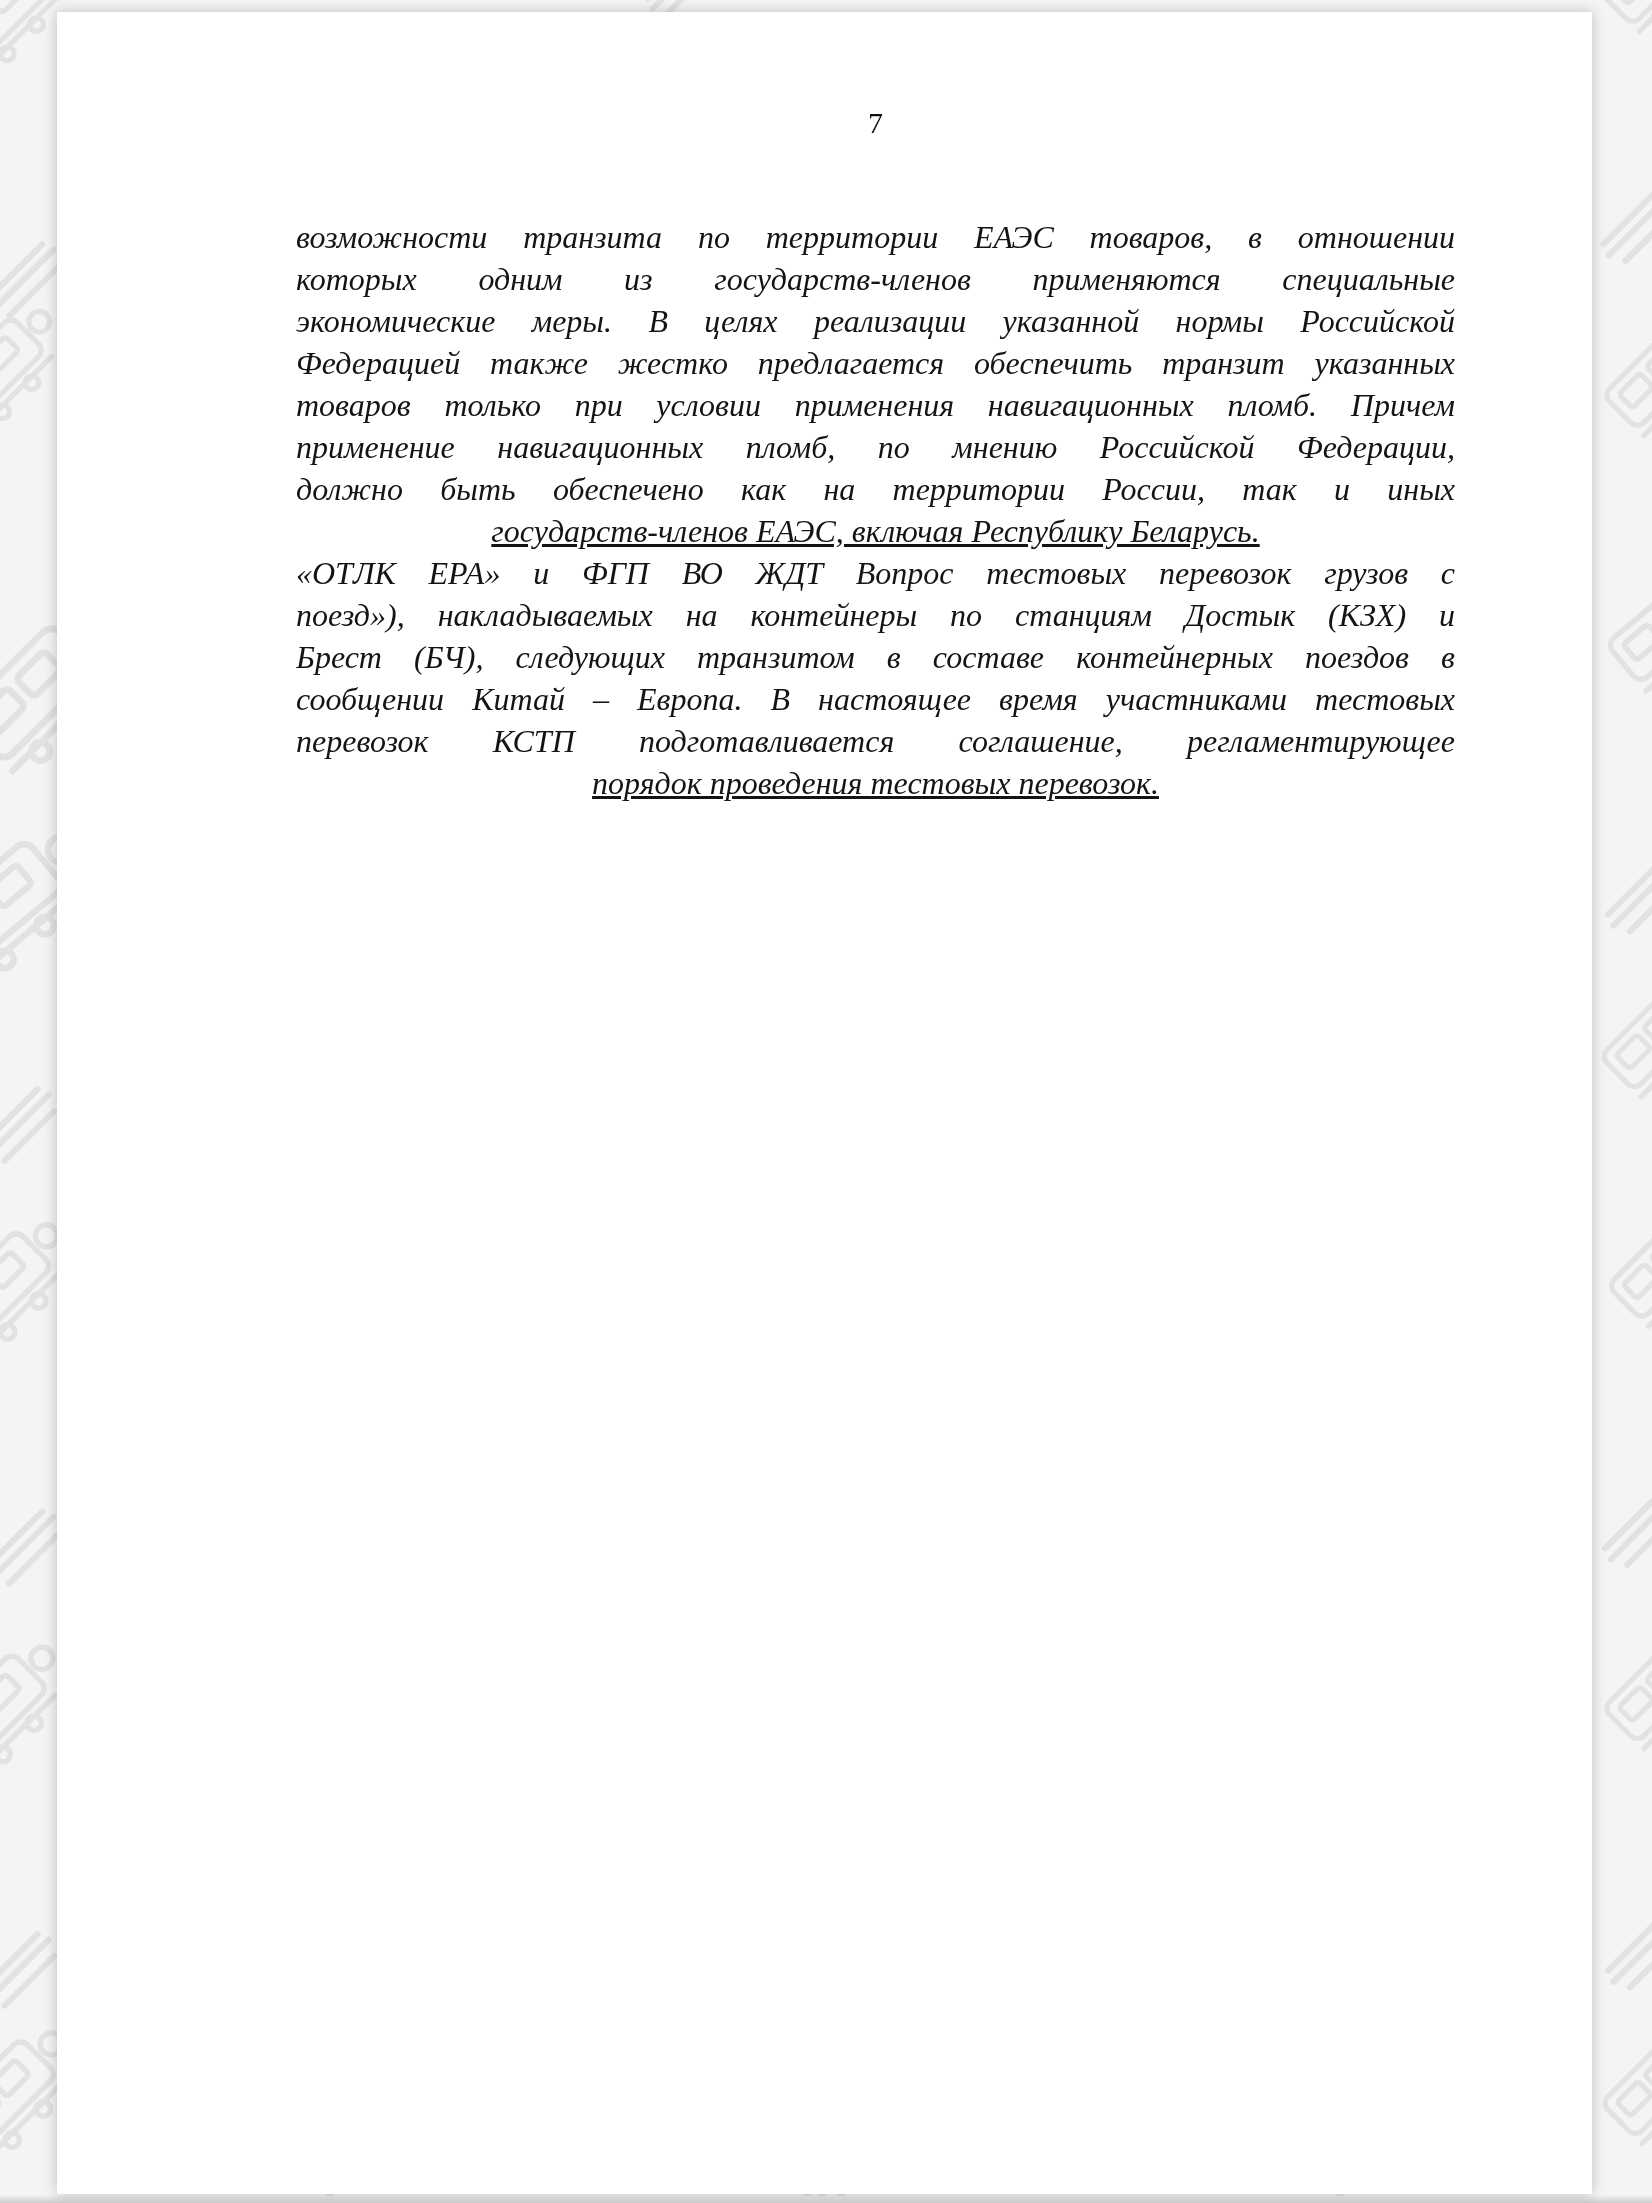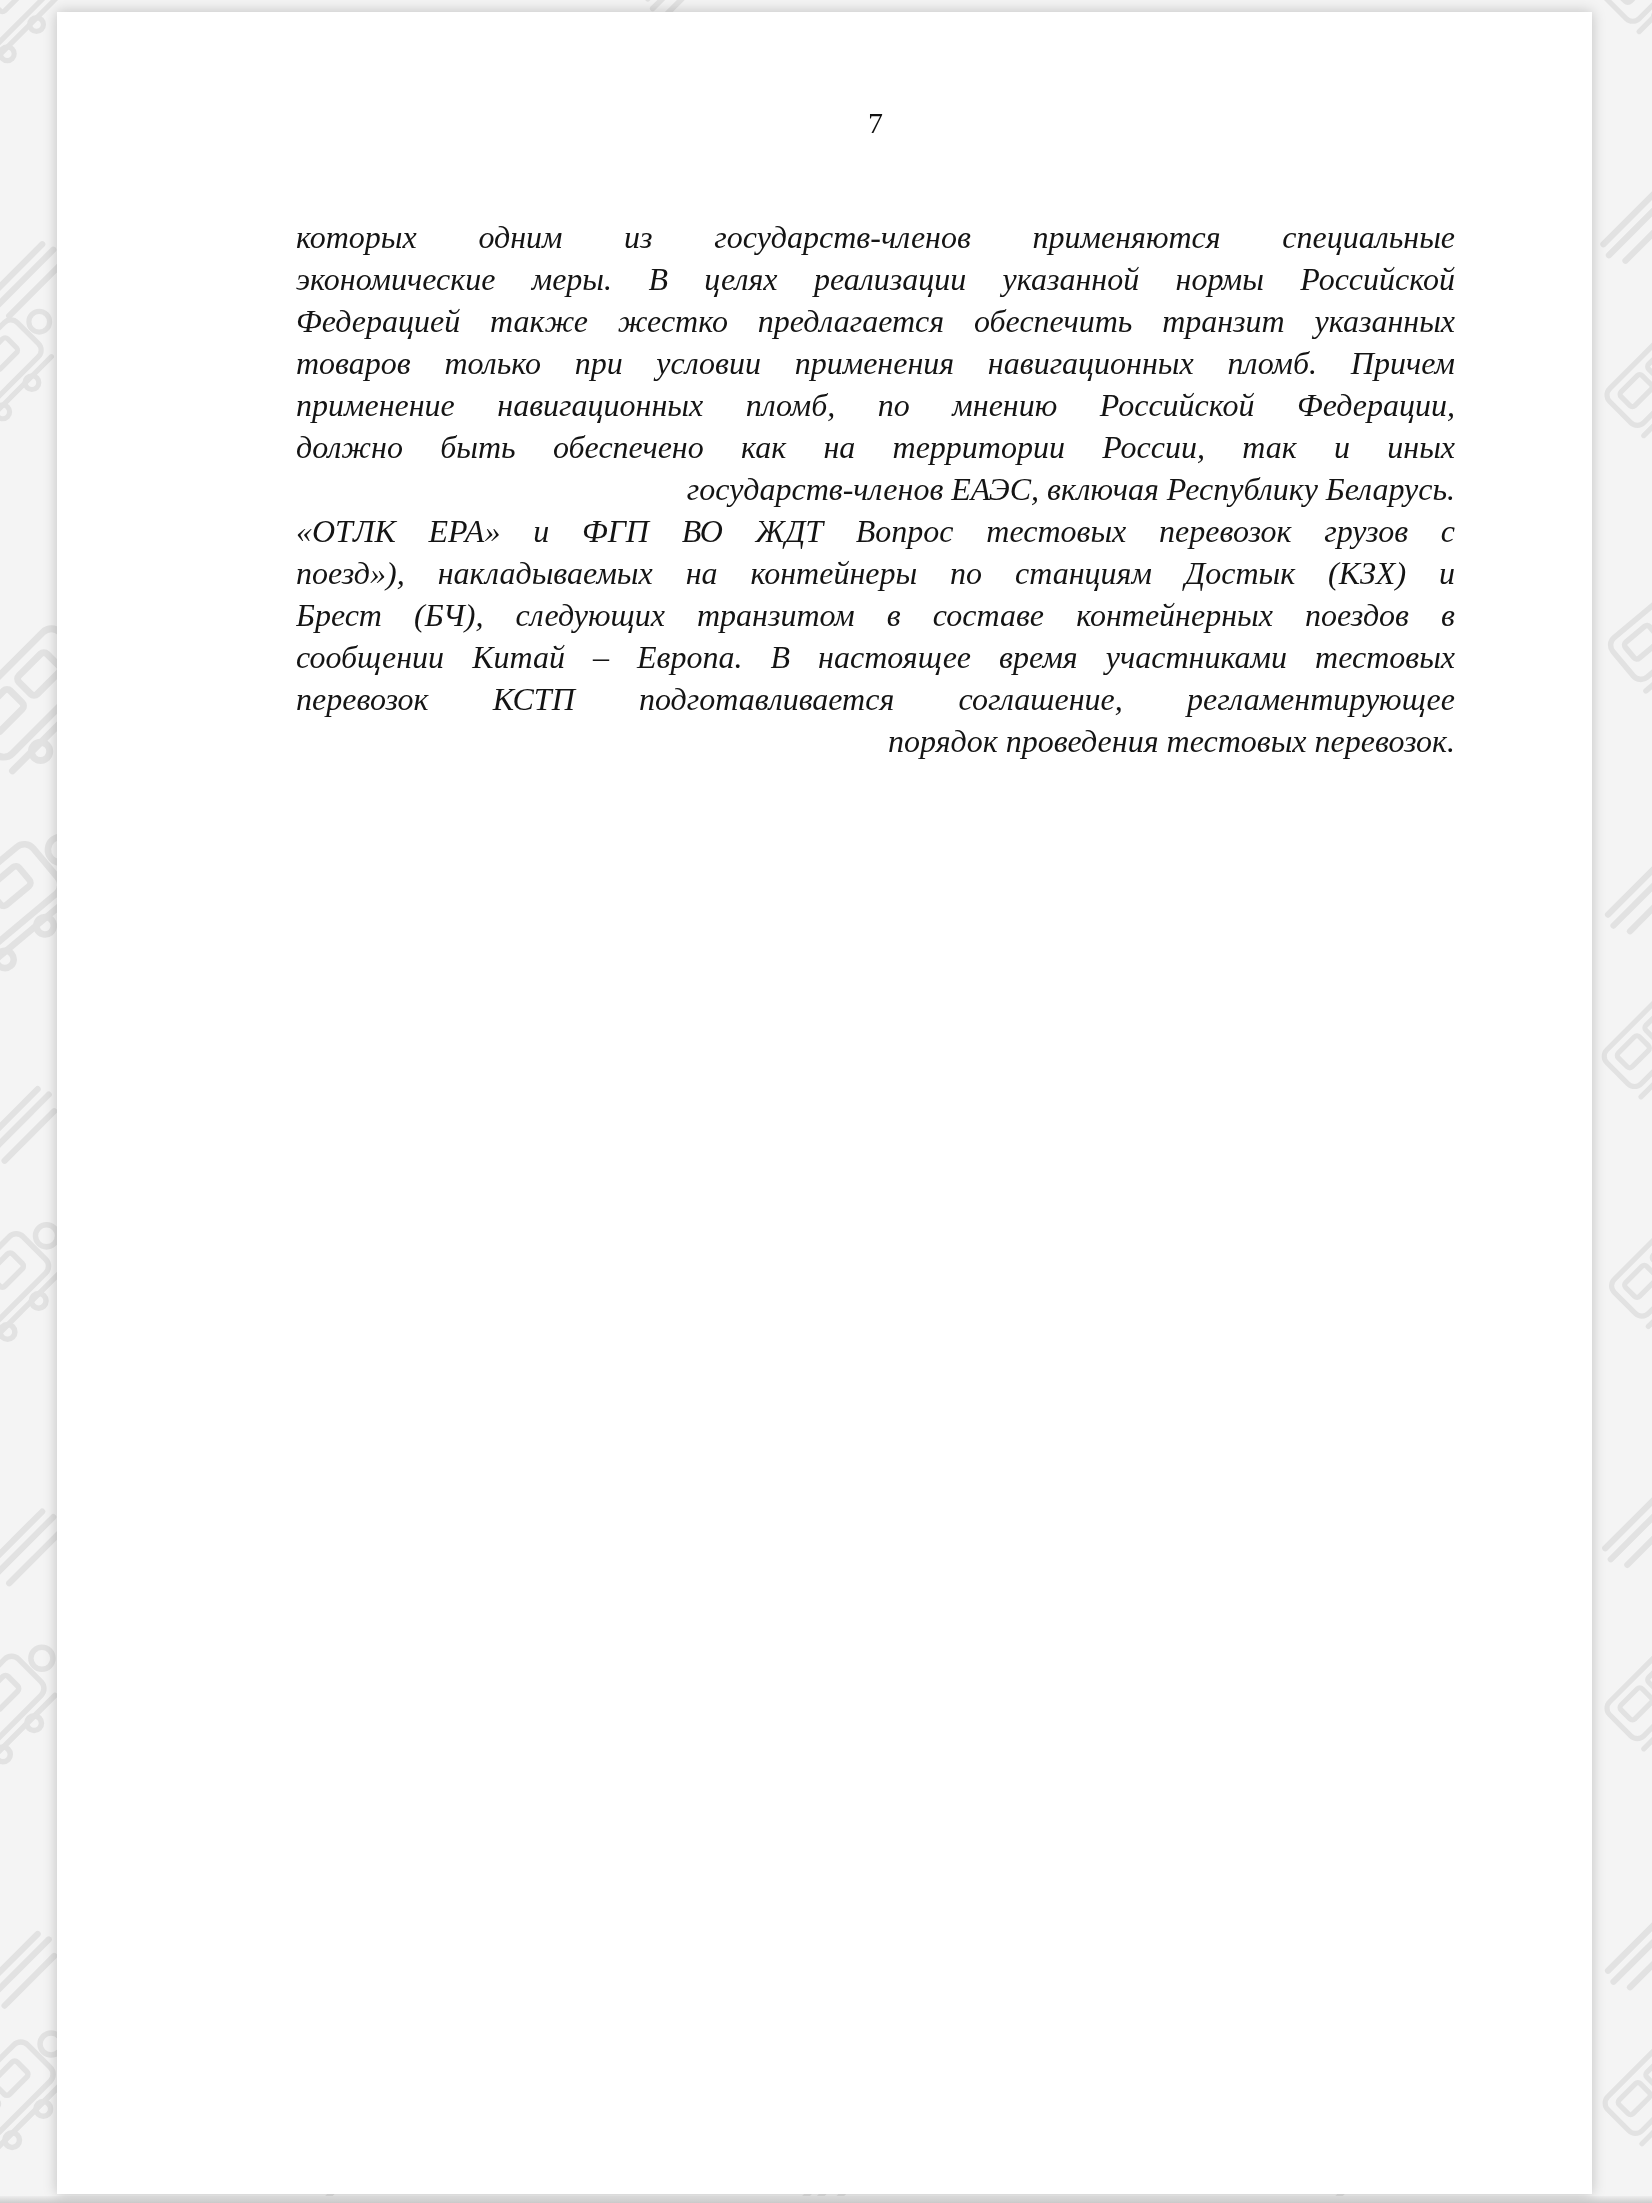--- a/index.html
+++ b/index.html
@@ -52,21 +52,21 @@
     font-style:italic;
     font-size:32px;
     color:#141414;
     height:42px;
     line-height:42px;
     overflow:hidden;
     text-align:justify;
   }
   
   .line::after { content:""; display:inline-block; width:100%; height:0; }
-  .line.last { text-align:right; }
+  .line.last { text-align:center;text-decoration:underline; }
   .line.last::after { content:none; }
   .line.indent { padding-left:92px; }
 
   .bottom-edge {
     position:absolute; left:0; right:0; bottom:0;
     height:8.3px;
     background:linear-gradient(#ededed,#c9c9c9);
     z-index:0;
   }
 </style>
@@ -130,20 +130,21 @@
   </svg>
 </div>
 
 <div class="bottom-edge"></div>
 
 <div class="sheet">
   <div class="page-number">7</div>
 
   <div class="text-block">
       <div class="paragraph">
+        <div class="line">возможности транзита по территории ЕАЭС товаров, в отношении</div>
         <div class="line">которых одним из государств-членов применяются специальные</div>
         <div class="line">экономические меры. В целях реализации указанной нормы Российской</div>
         <div class="line">Федерацией также жестко предлагается обеспечить транзит указанных</div>
         <div class="line">товаров только при условии применения навигационных пломб. Причем</div>
         <div class="line">применение навигационных пломб, по мнению Российской Федерации,</div>
         <div class="line">должно быть обеспечено как на территории России, так и иных</div>
         <div class="line last">государств-членов ЕАЭС, включая Республику Беларусь.</div>
       </div>
       <div class="paragraph">
         <div class="line">«ОТЛК ЕРА» и ФГП ВО ЖДТ Вопрос тестовых перевозок грузов с</div>

